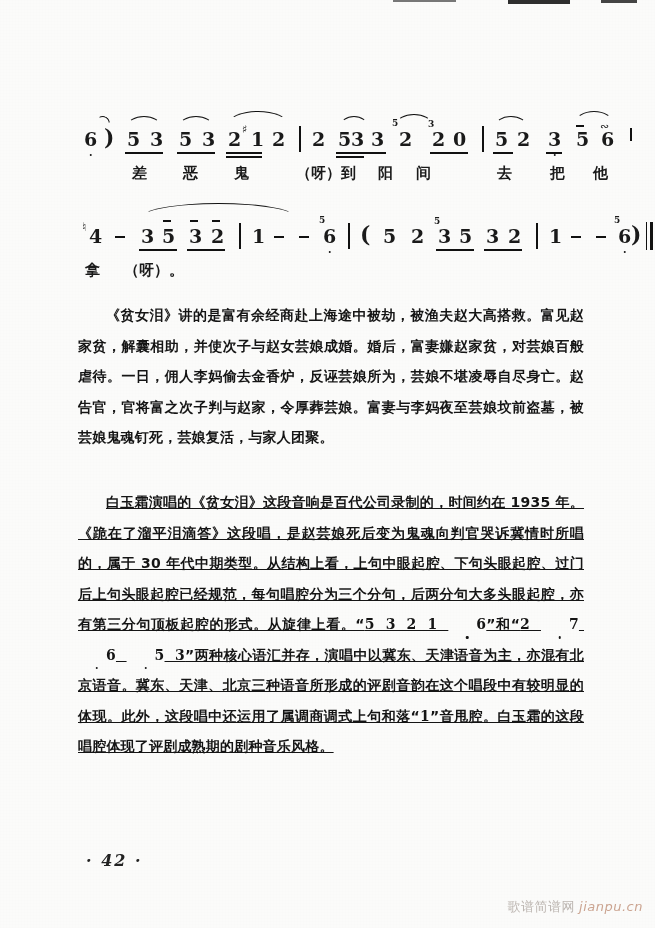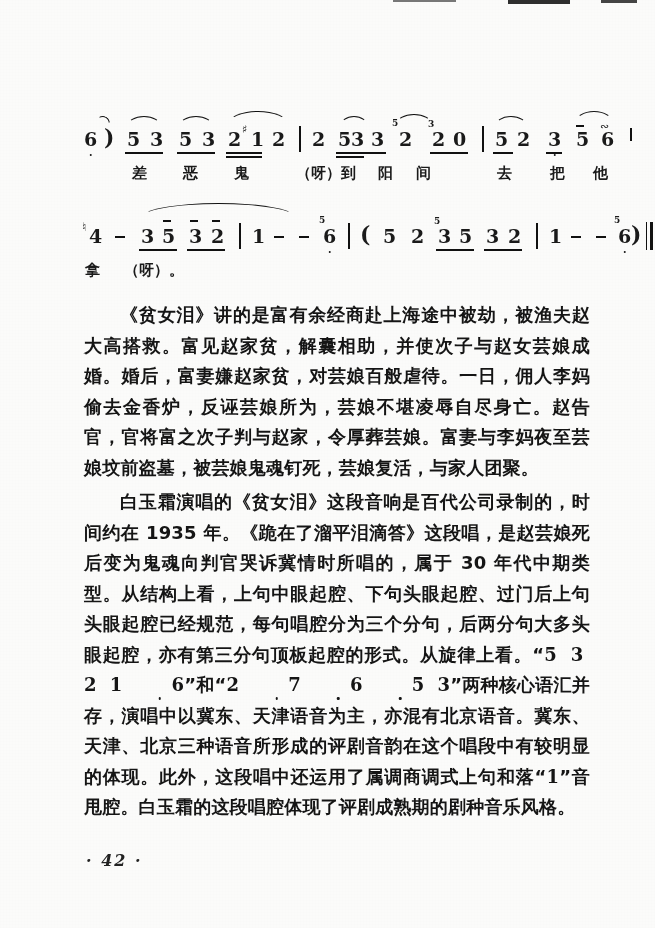--- a/index.html
+++ b/index.html
@@ -58,24 +58,24 @@
   .grace{
     position:absolute;font-size:9px;font-weight:bold;
     font-family:"DejaVu Serif","Liberation Serif",serif;
   }
   .tenuto{position:absolute;width:8px;height:1.6px;background:#111;}
   .trill{position:absolute;font-size:11px;line-height:1;}
   .dash{position:absolute;width:10px;height:2px;background:#111;}
 
   
   .prose{
-    position:absolute;left:84px;width:506px;
+    position:absolute;left:78px;width:506px;
     font-family:"DejaVu Sans","Liberation Sans",sans-serif;
     font-weight:bold;
-    font-size:18px;
+    font-size:14px;
     line-height:30.5px;
     text-align:justify;
     text-justify:inter-ideograph;
     color:#151515;
     letter-spacing:0.2px;
   }
   .prose p{margin:0 0 2px 0;text-indent:2em;}
   .jianpu-inline{font-family:"DejaVu Serif","Liberation Serif",serif;}
   .lowdot{position:relative;display:inline-block;}
   .lowdot::after{
@@ -242,22 +242,25 @@
 
       <div class="lyric-row abs" style="left:85px;top:56px;">拿</div>
       <div class="lyric-row abs" style="left:124px;top:56px;">（呀）。</div>
     </div>
   </div>
 
   <div class="prose" style="top:300px;">
     <p>《贫女泪》讲的是富有余经商赴上海途中被劫，被渔夫赵大高搭救。富见赵家贫，解囊相助，并使次子与赵女芸娘成婚。婚后，富妻嫌赵家贫，对芸娘百般虐待。一日，佣人李妈偷去金香炉，反诬芸娘所为，芸娘不堪凌辱自尽身亡。赵告官，官将富之次子判与赵家，令厚葬芸娘。富妻与李妈夜至芸娘坟前盗墓，被芸娘鬼魂钉死，芸娘复活，与家人团聚。</p>
   </div>
 
-  <div class="prose" style="top:487px;">
+  <div class="prose" style="top:487px;text-decoration:underline;">
     <p>
       <span>白玉霜演唱的《贫女泪》这段音响是百代公司录制的，时间约在 1935 年。《跪在了溜平泪滴答》这段唱，是赵芸娘死后变为鬼魂向判官哭诉冀情时所唱的，属于 30 年代中期类型。从结构上看，上句中眼起腔、下句头眼起腔、过门后上句头眼起腔已经规范，每句唱腔分为三个分句，后两分句大多头眼起腔，亦有第三分句顶板起腔的形式。从旋律上看。“</span><span class="jianpu-inline">5&nbsp; 3&nbsp; 2&nbsp; 1&nbsp; <span class="lowdot">6</span></span><span>”和“</span><span class="jianpu-inline">2&nbsp; <span class="lowdot">7</span>&nbsp; <span class="lowdot">6</span>&nbsp; <span class="lowdot">5</span>&nbsp; 3</span><span>”两种核心语汇并存，演唱中以冀东、天津语音为主，亦混有北京语音。冀东、天津、北京三种语音所形成的评剧音韵在这个唱段中有较明显的体现。此外，这段唱中还运用了属调商调式上句和落“</span><span class="jianpu-inline">1</span><span>”音甩腔。白玉霜的这段唱腔体现了评剧成熟期的剧种音乐风格。</span>
     </p>
   </div>
 
   <div class="pagenum">· 42 ·</div>
 
+  <div class="watermark">
+    <span>歌谱简谱网</span><span class="dom">jianpu.cn</span>
+  </div>
 
 </div>
 
 </body></html>

